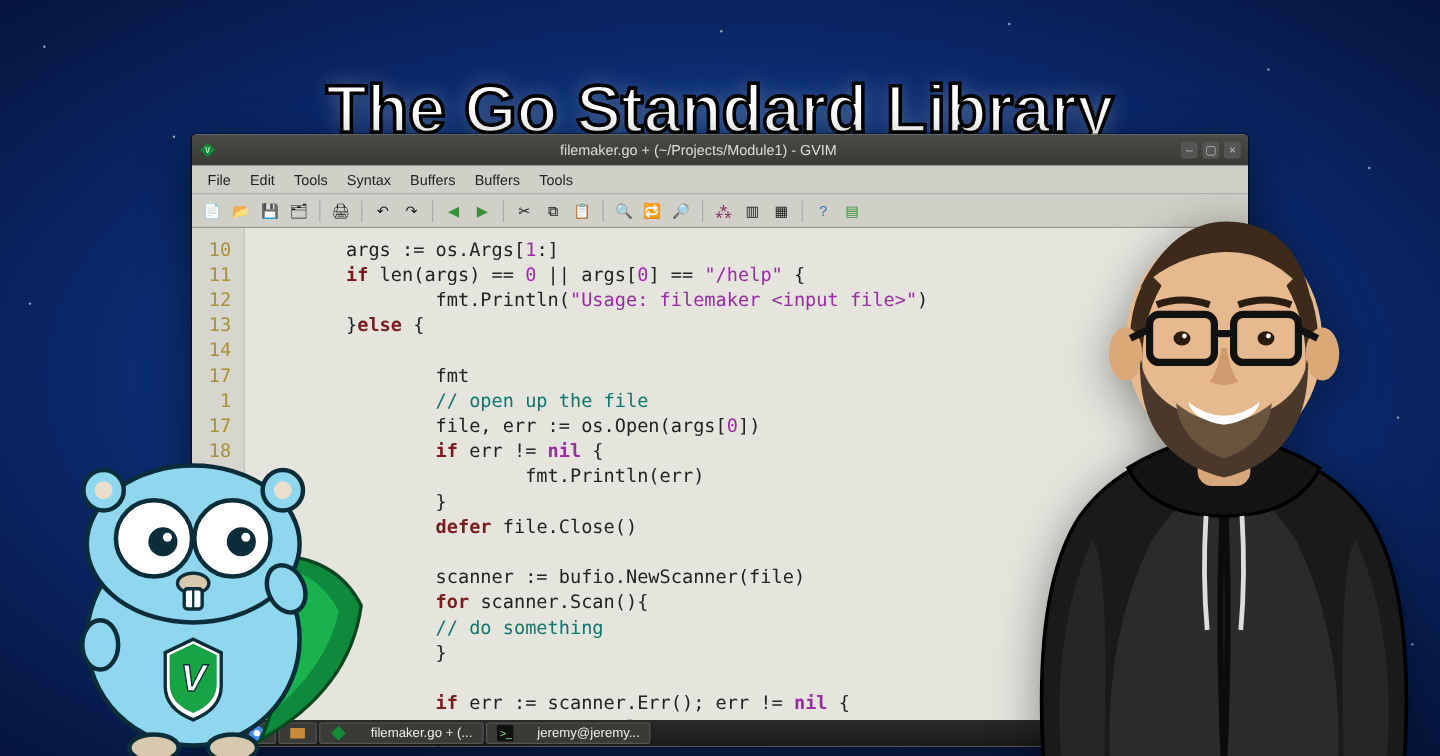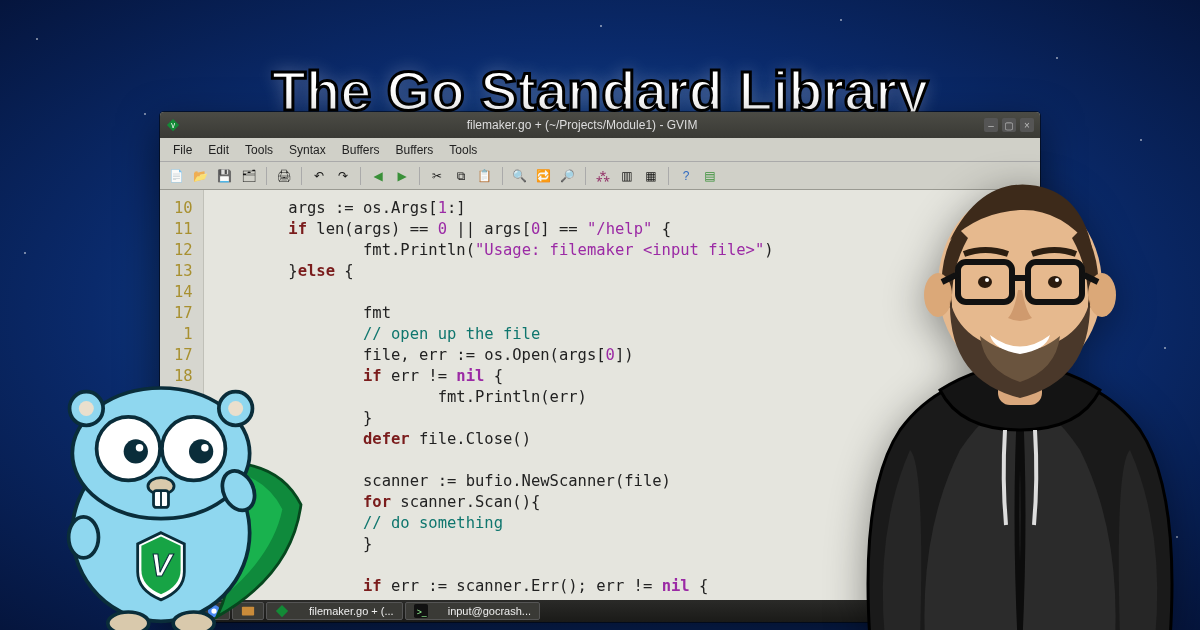--- a/index.html
+++ b/index.html
@@ -290,21 +290,21 @@
         <span class="task-icon"><svg viewBox="0 0 16 16">
             <polygon points="8,1 15,8 8,15 1,8" fill="#138a36"></polygon>
           </svg></span>
         <span>filemaker.go + (...</span>
       </div>
       <div class="task-item">
         <span class="task-icon"><svg viewBox="0 0 16 16">
             <rect width="16" height="16" rx="2" fill="#111"></rect>
             <text x="3" y="12" font-size="10" fill="#9f9">&gt;_</text>
           </svg></span>
-        <span>input@gocrash...</span>
+        <span>jeremy@jeremy...</span>
       </div>
     </div>
 </div>
 
 <div class="gopher">
   <svg viewBox="0 0 300 300">
 
     <path d="M 160 115 Q 255 95 285 155 Q 275 230 195 275 Q 230 200 175 150 Z" fill="#0f8a3c" stroke="#06471e" stroke-width="3"></path>
     <path d="M 160 115 Q 240 110 265 160 Q 255 210 200 255 Q 225 195 172 148 Z" fill="#19b24e"></path>
 

